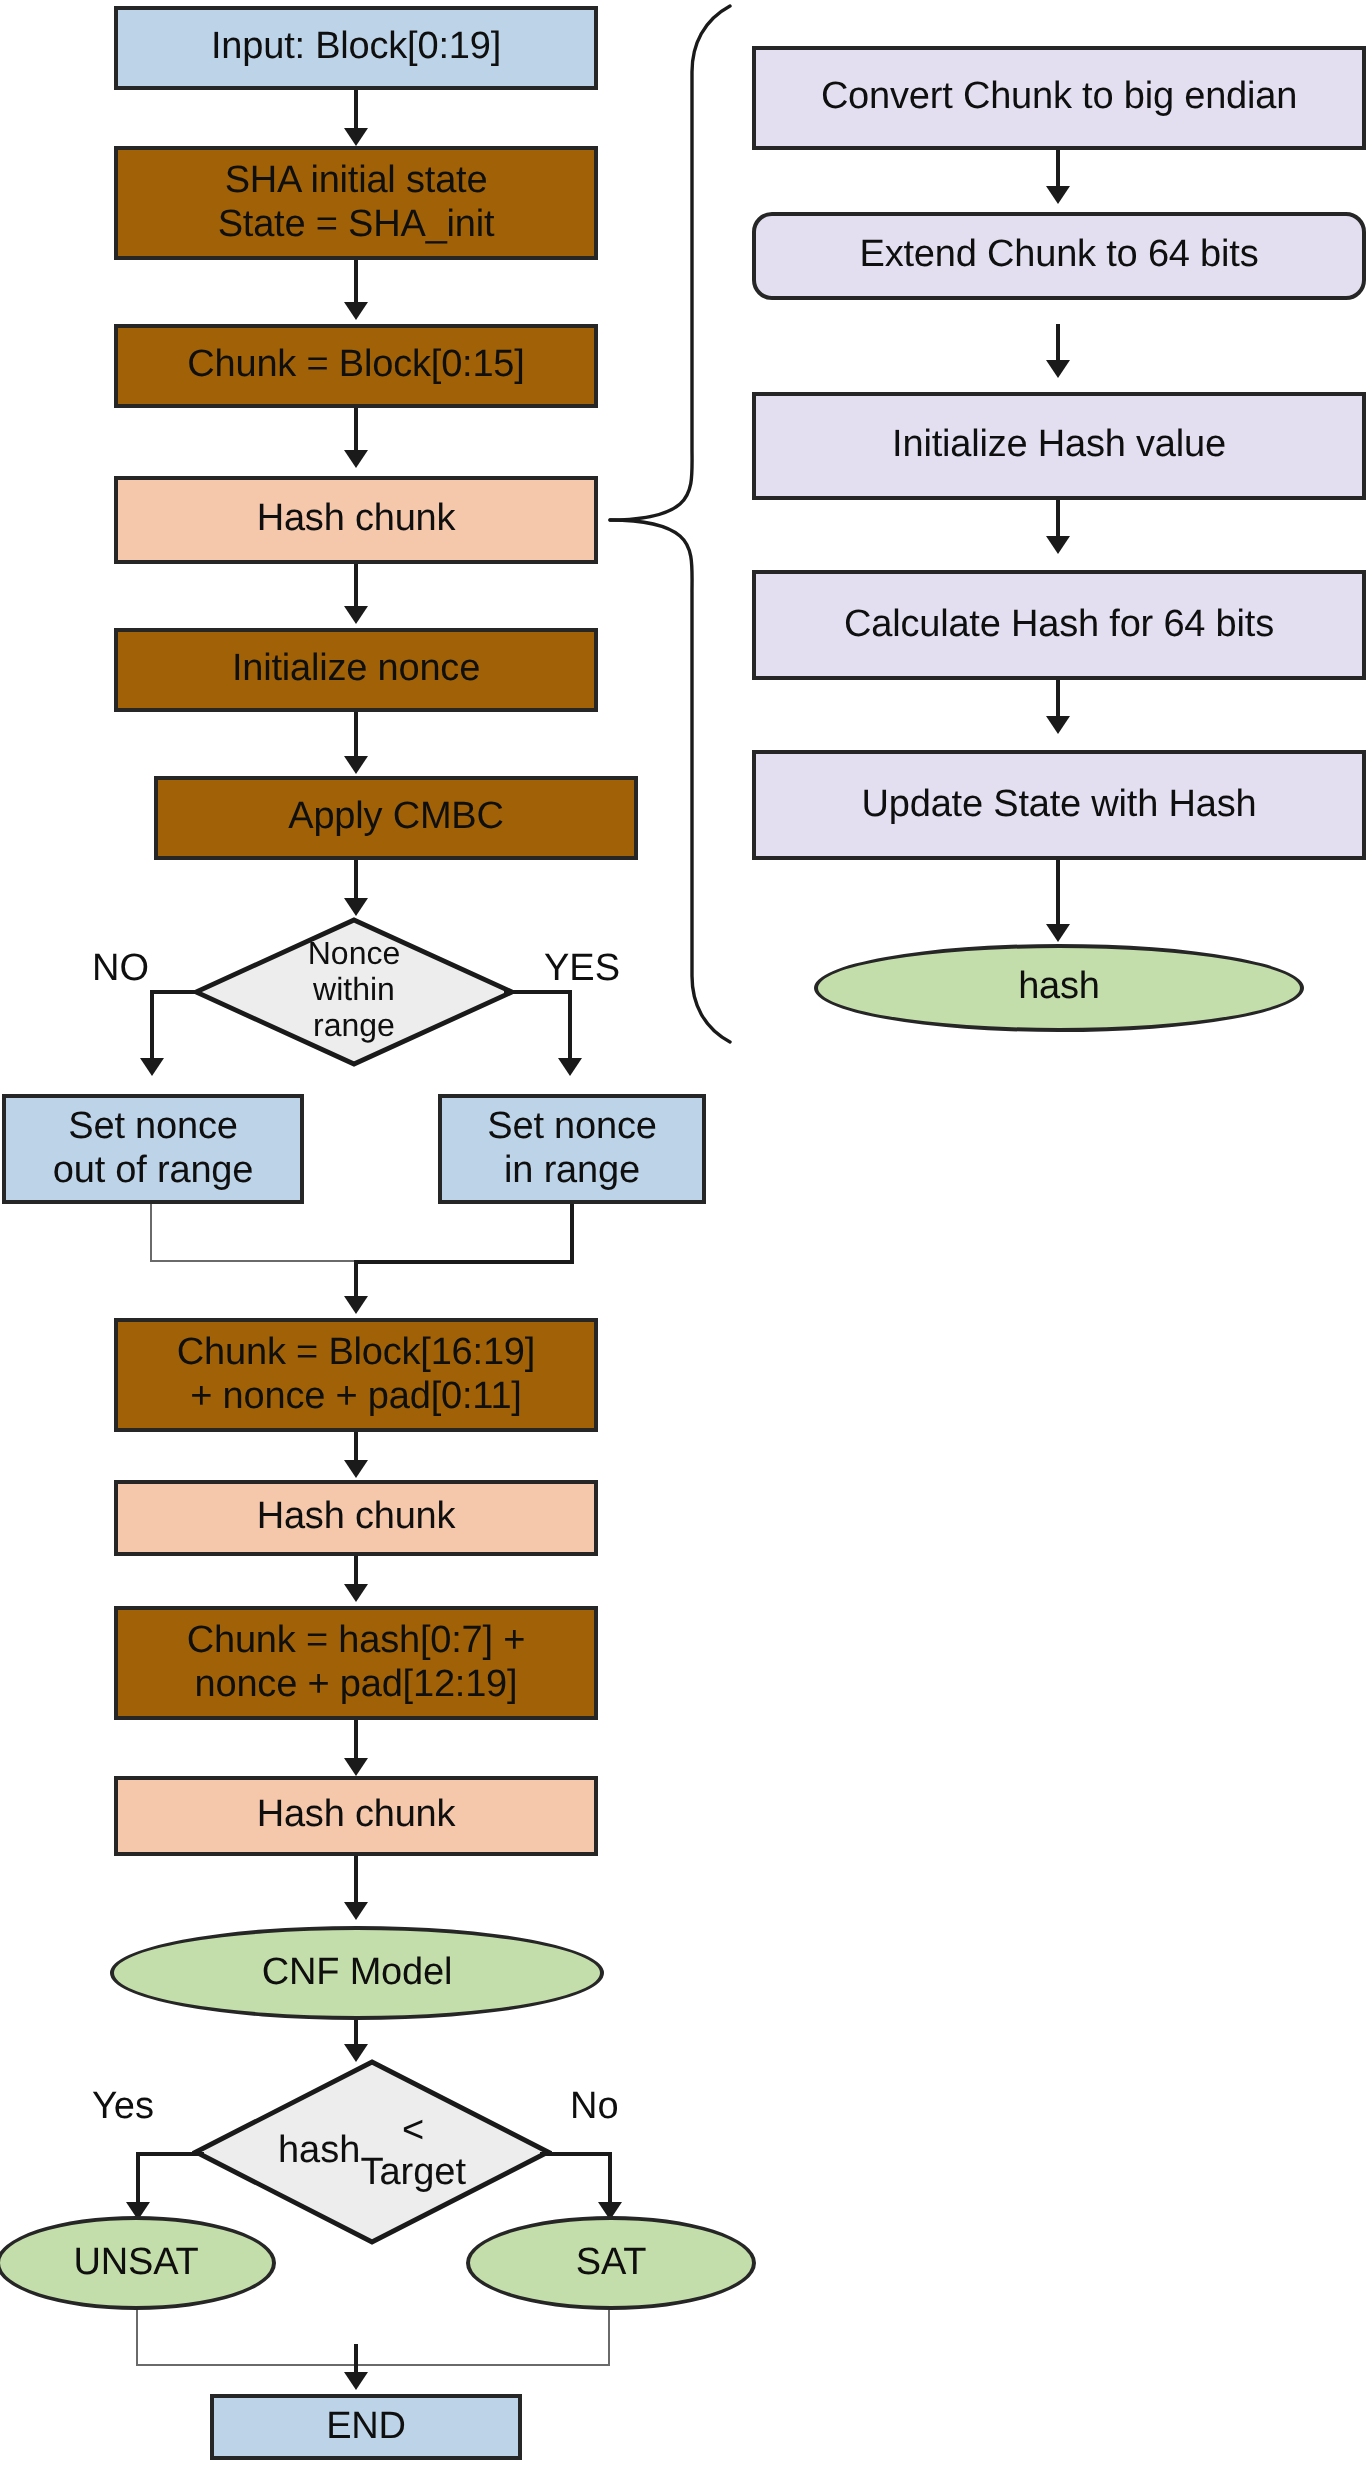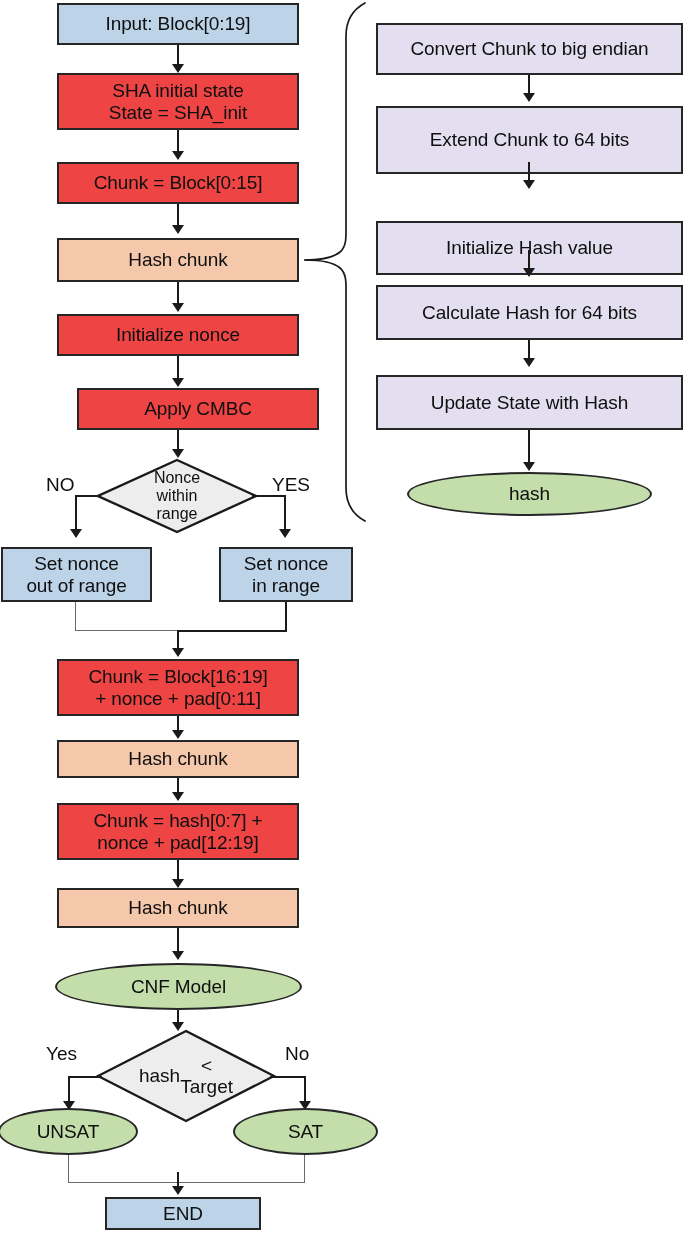--- a/index.html
+++ b/index.html
@@ -22,21 +22,21 @@
     align-items:center;
     justify-content:center;
     text-align:center;
     color:#0f0f0f;
     line-height:1.12;
     border:2px solid #262626;
     white-space:pre-line;
     letter-spacing:-0.1px;
   }
   .blue   { background:#bdd3e8; }
-  .cream  { background:#ef4444; }
+  .cream  { background:#a16207; }
   .salmon { background:#f5c7ab; }
   .lilac  { background:#e3dff0; }
   .green  { background:#c3deaa; }
 
   .ellipse{
     border-radius:50%;
   }
   
   .diamond{
     position:absolute;
@@ -226,26 +226,26 @@
   <div class="vline" style="left:177px;top:1172px;height:18px;"></div>
   <div class="arrow" style="left:172px;top:1186px;"></div>
 
   <div class="node blue" style="left:105px;top:1197px;width:156px;height:33px;font-size:19px;">END</div>
 
   <div class="node lilac" style="left:376px;top:23px;width:307px;height:52px;font-size:19px;">Convert Chunk to big endian</div>
 
   <div class="vline" style="left:528px;top:75px;height:22px;"></div>
   <div class="arrow" style="left:523px;top:93px;"></div>
 
-  <div class="node lilac" style="left:376px;top:106px;width:307px;height:68px;font-size:19px;">Extend Chunk to 64 bits</div>
+  <div class="node lilac" style="left:376px;top:106px;width:307px;height:44px;font-size:19px;border-radius:10px;">Extend Chunk to 64 bits</div>
 
   <div class="vline" style="left:528px;top:162px;height:22px;"></div>
   <div class="arrow" style="left:523px;top:180px;"></div>
 
-  <div class="node lilac" style="left:376px;top:196px;width:307px;height:54px;font-size:19px;margin-top:25px;">Initialize Hash value</div>
+  <div class="node lilac" style="left:376px;top:196px;width:307px;height:54px;font-size:19px;">Initialize Hash value</div>
 
   <div class="vline" style="left:528px;top:250px;height:22px;"></div>
   <div class="arrow" style="left:523px;top:268px;"></div>
 
   <div class="node lilac" style="left:376px;top:285px;width:307px;height:55px;font-size:19px;">Calculate Hash for 64 bits</div>
 
   <div class="vline" style="left:528px;top:340px;height:22px;"></div>
   <div class="arrow" style="left:523px;top:358px;"></div>
 
   <div class="node lilac" style="left:376px;top:375px;width:307px;height:55px;font-size:19px;">Update State with Hash</div>

